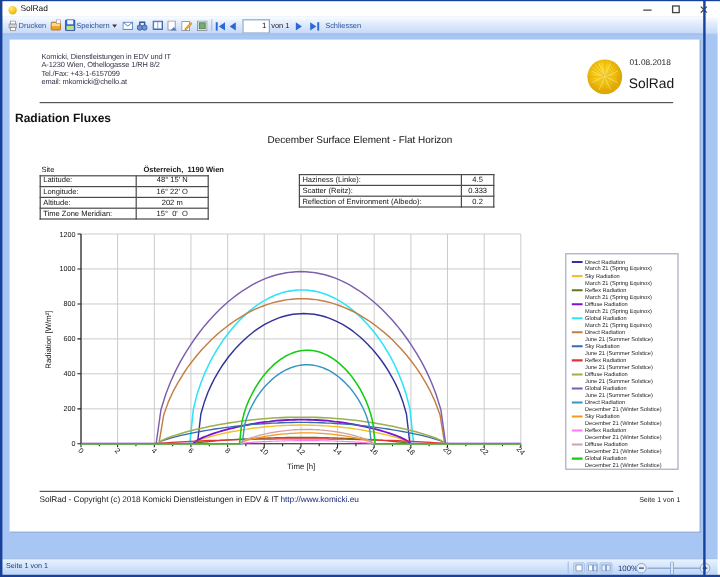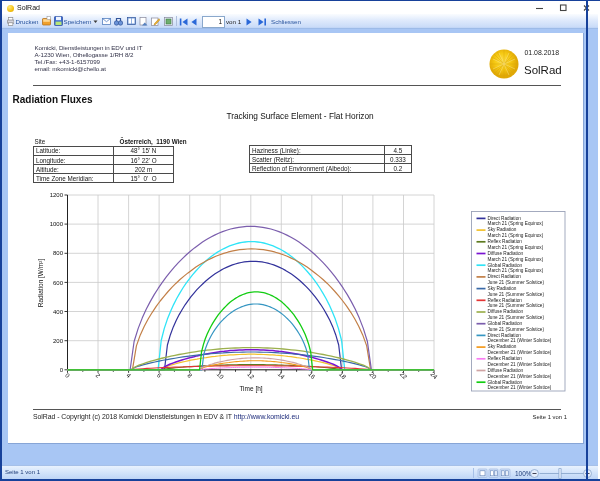--- a/index.html
+++ b/index.html
@@ -139,21 +139,21 @@
           <path d="M15 1v28M1 15h28M5 5l20 20M25 5L5 25M8 2.5l14 25M22 2.5l-14 25M2.5 8l25 14M2.5 22l25-14" fill="none"></path>
         </g>
         <g stroke="#ffe98c" stroke-width="0.5" opacity="0.9">
           <path d="M10 4l10 22M4 10l22 10M20 4L10 26M4 20L26 10" fill="none"></path>
         </g>
       </svg>
       <div class="date">01.08.2018</div>
       <div class="solrad">SolRad</div>
       <div class="rule1"></div>
       <div class="title1">Radiation Fluxes</div>
-      <div class="title2">Tracking Surface Element - Flat Horizon</div>
+      <div class="title2">December Surface Element - Flat Horizon</div>
       <div class="sitehdr">Site<b>Österreich,&nbsp; 1190 Wien</b></div>
       <table class="doc-tbl" style="left:25px;top:112.9px;width:141px">
         <tbody>
             <tr>
               <td style="width:75px">Latitude:</td>
               <td class="v">48° 15' N</td>
             </tr>
         <tr>
               <td>Longitude:</td>
               <td class="v">16° 22' O</td>

